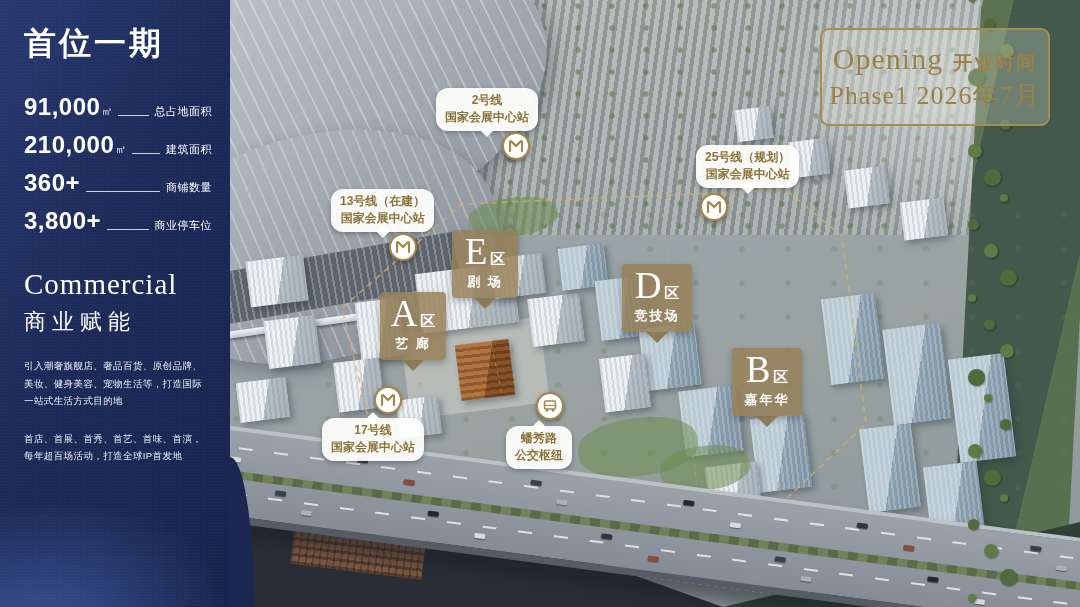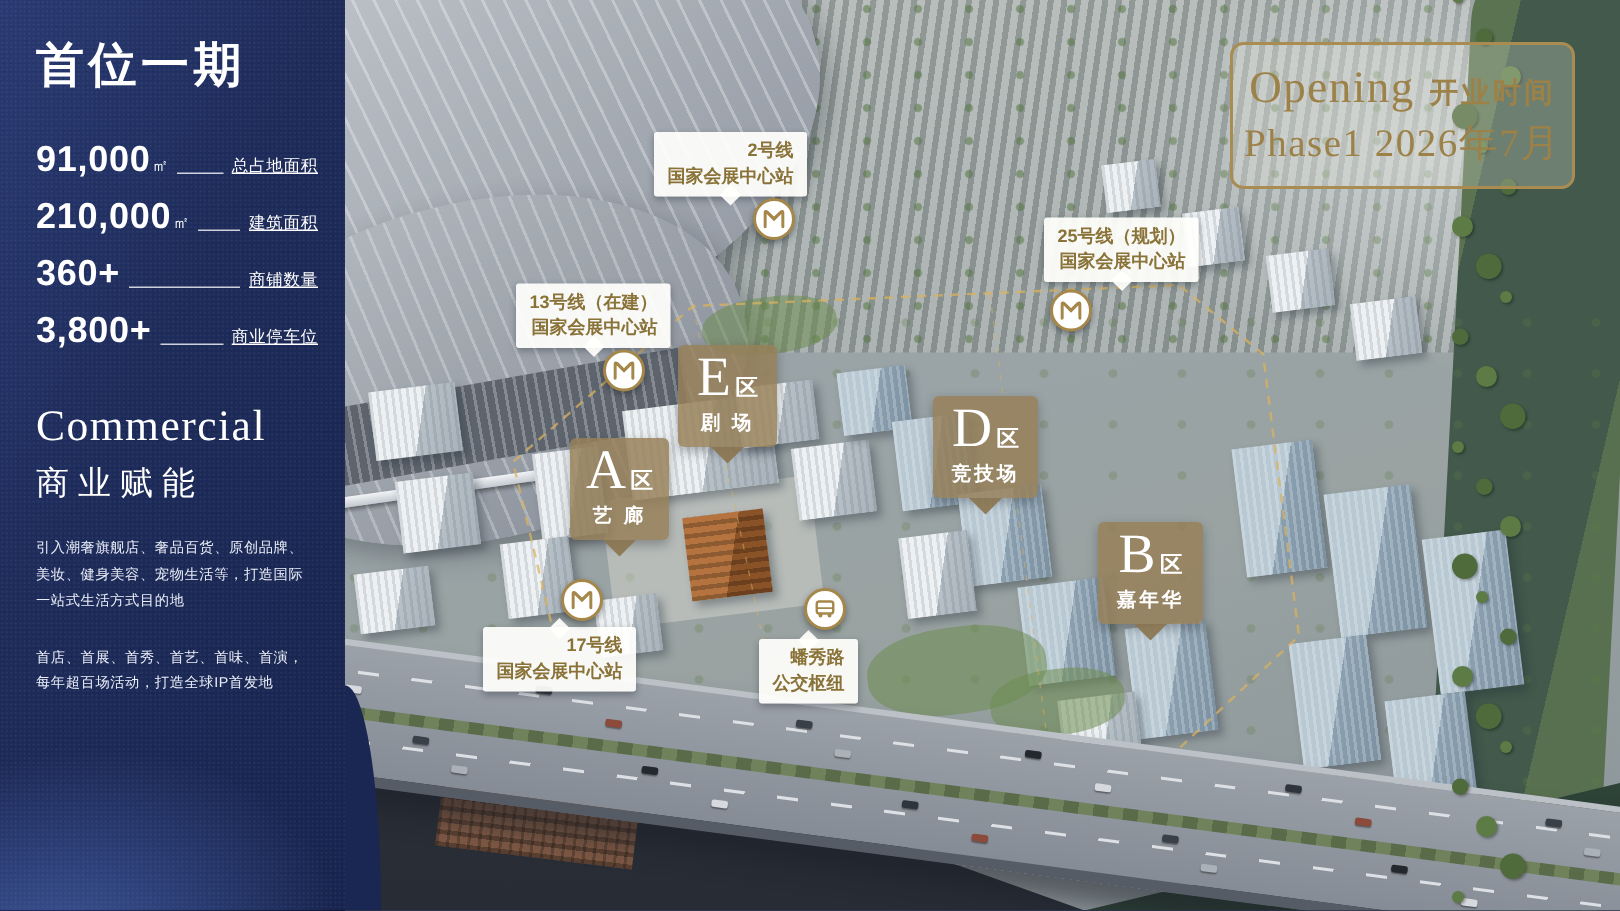--- a/index.html
+++ b/index.html
@@ -20,21 +20,21 @@
       background:#1a2752;border-top-right-radius:100% 100%;}
   .sb-inner{position:relative;z-index:2;padding:26px 18px 0 24px;}
   .sb-title{font-size:32px;font-weight:bold;letter-spacing:3px;line-height:1.1;}
   .sb-sub{margin-top:32px;font-size:21px;font-weight:bold;line-height:1.6;letter-spacing:1px;}
   .sb-stats{margin-top:26px;}
   .stat-row{display:flex;align-items:baseline;margin-bottom:10px;}
   .stat-val{font-size:24px;font-weight:600;letter-spacing:.5px;white-space:nowrap;}
   .stat-unit{font-size:11px;margin-left:1px;}
   .stat-line{flex:1;border-bottom:1px solid rgba(255,255,255,.78);align-self:flex-end;
              margin:0 6px 5px 6px;min-width:22px;height:2px;}
-  .stat-label{font-size:11px;white-space:nowrap;letter-spacing:.5px;text-decoration:underline;}
+  .stat-label{font-size:11px;white-space:nowrap;letter-spacing:.5px;}
   .sb-comm{margin-top:34px;}
   .comm-en{font-family:"Liberation Serif",serif;font-size:29px;letter-spacing:1px;line-height:1.1;}
   .comm-zh{font-size:22px;font-weight:normal;letter-spacing:6px;margin-top:6px;}
   .sb-para-zh{margin-top:20px;font-size:9.5px;line-height:1.85;letter-spacing:.4px;color:#eaeef8;}
   .sb-para-zh.first{margin-top:26px;}
 
   
   #map{position:absolute;left:230px;top:0;width:850px;height:607px;overflow:hidden;z-index:1;
     background:linear-gradient(165deg,#a9b0b4 0%,#9aa3a7 35%,#9aa3a2 60%,#8b9499 100%);}
   #topcity{position:absolute;left:0;top:0;width:850px;height:235px;
@@ -83,33 +83,33 @@
     background:repeating-linear-gradient(90deg,#dde1e5 0 14px, transparent 14px 36px);}
   #median{position:absolute;left:0;top:44px;width:100%;height:8px;
     background:repeating-linear-gradient(90deg,#70825c 0 10px,#5a6b4a 10px 20px);}
   .car{position:absolute;width:11px;height:5px;border-radius:1.5px;box-shadow:0 1px 1px rgba(0,0,0,.4);}
   .tree{position:absolute;border-radius:50%;box-shadow:1px 1px 2px rgba(0,0,0,.35);}
   .bld{position:absolute;transform:rotate(-7deg);box-shadow:3px 4px 6px rgba(40,50,60,.38);}
   #site-outline{position:absolute;left:0;top:0;pointer-events:none;}
 
   
   .station{position:absolute;z-index:10;}
-  .st-label{position:relative;background:rgba(255,255,252,.93);border-radius:2px;color:#8a7339;
-    font-size:12px;font-weight:bold;text-align:right;line-height:1.45;padding:4px 9px;
+  .st-label{position:relative;background:rgba(255,255,252,.93);border-radius:12px;color:#8a7339;
+    font-size:12px;font-weight:bold;text-align:center;line-height:1.45;padding:4px 9px;
     white-space:nowrap;box-shadow:0 2px 5px rgba(30,35,45,.35);}
   .st-label.tail-down::after,.st-label.tail-up::before{content:"";position:absolute;left:50%;
     width:10px;height:10px;background:rgba(255,255,252,.93);transform:translateX(-50%) rotate(45deg);}
   .st-label.tail-down::after{bottom:-4px;}
   .st-label.tail-up::before{top:-4px;}
   .st-icon{position:absolute;width:24px;height:24px;border-radius:50%;background:#fff;
     border:2px solid #a5874a;display:flex;align-items:center;justify-content:center;
     box-shadow:0 2px 4px rgba(30,35,45,.45);}
   .st-icon svg{display:block;}
   .s2{left:206px;top:88px;}   .s2 .st-icon{left:66px;top:44px;}
-  .s13{left:114px;top:189px;} .s13 .st-icon{left:58px;top:44px;}
+  .s13{left:101px;top:189px;} .s13 .st-icon{left:58px;top:44px;}
   .s25{left:466px;top:145px;} .s25 .st-icon{left:4px;top:48px;}
   .s17{left:92px;top:418px;}  .s17 .st-icon{left:52px;top:-32px;}
   .sbus{left:276px;top:426px;}.sbus .st-icon{left:30px;top:-34px;}
 
   .zone{position:absolute;z-index:9;color:#fff;text-align:center;
     background:rgba(150,128,88,.84);border-radius:4px;padding:3px 7px 7px 7px;
     box-shadow:0 3px 7px rgba(40,45,55,.35);}
   .zone-head{display:flex;align-items:flex-end;justify-content:center;line-height:1;}
   .zone-letter{font-family:"Liberation Serif",serif;font-size:37px;font-weight:normal;}
   .zone-qu{font-size:15px;font-weight:bold;margin:0 0 4px 3px;}

